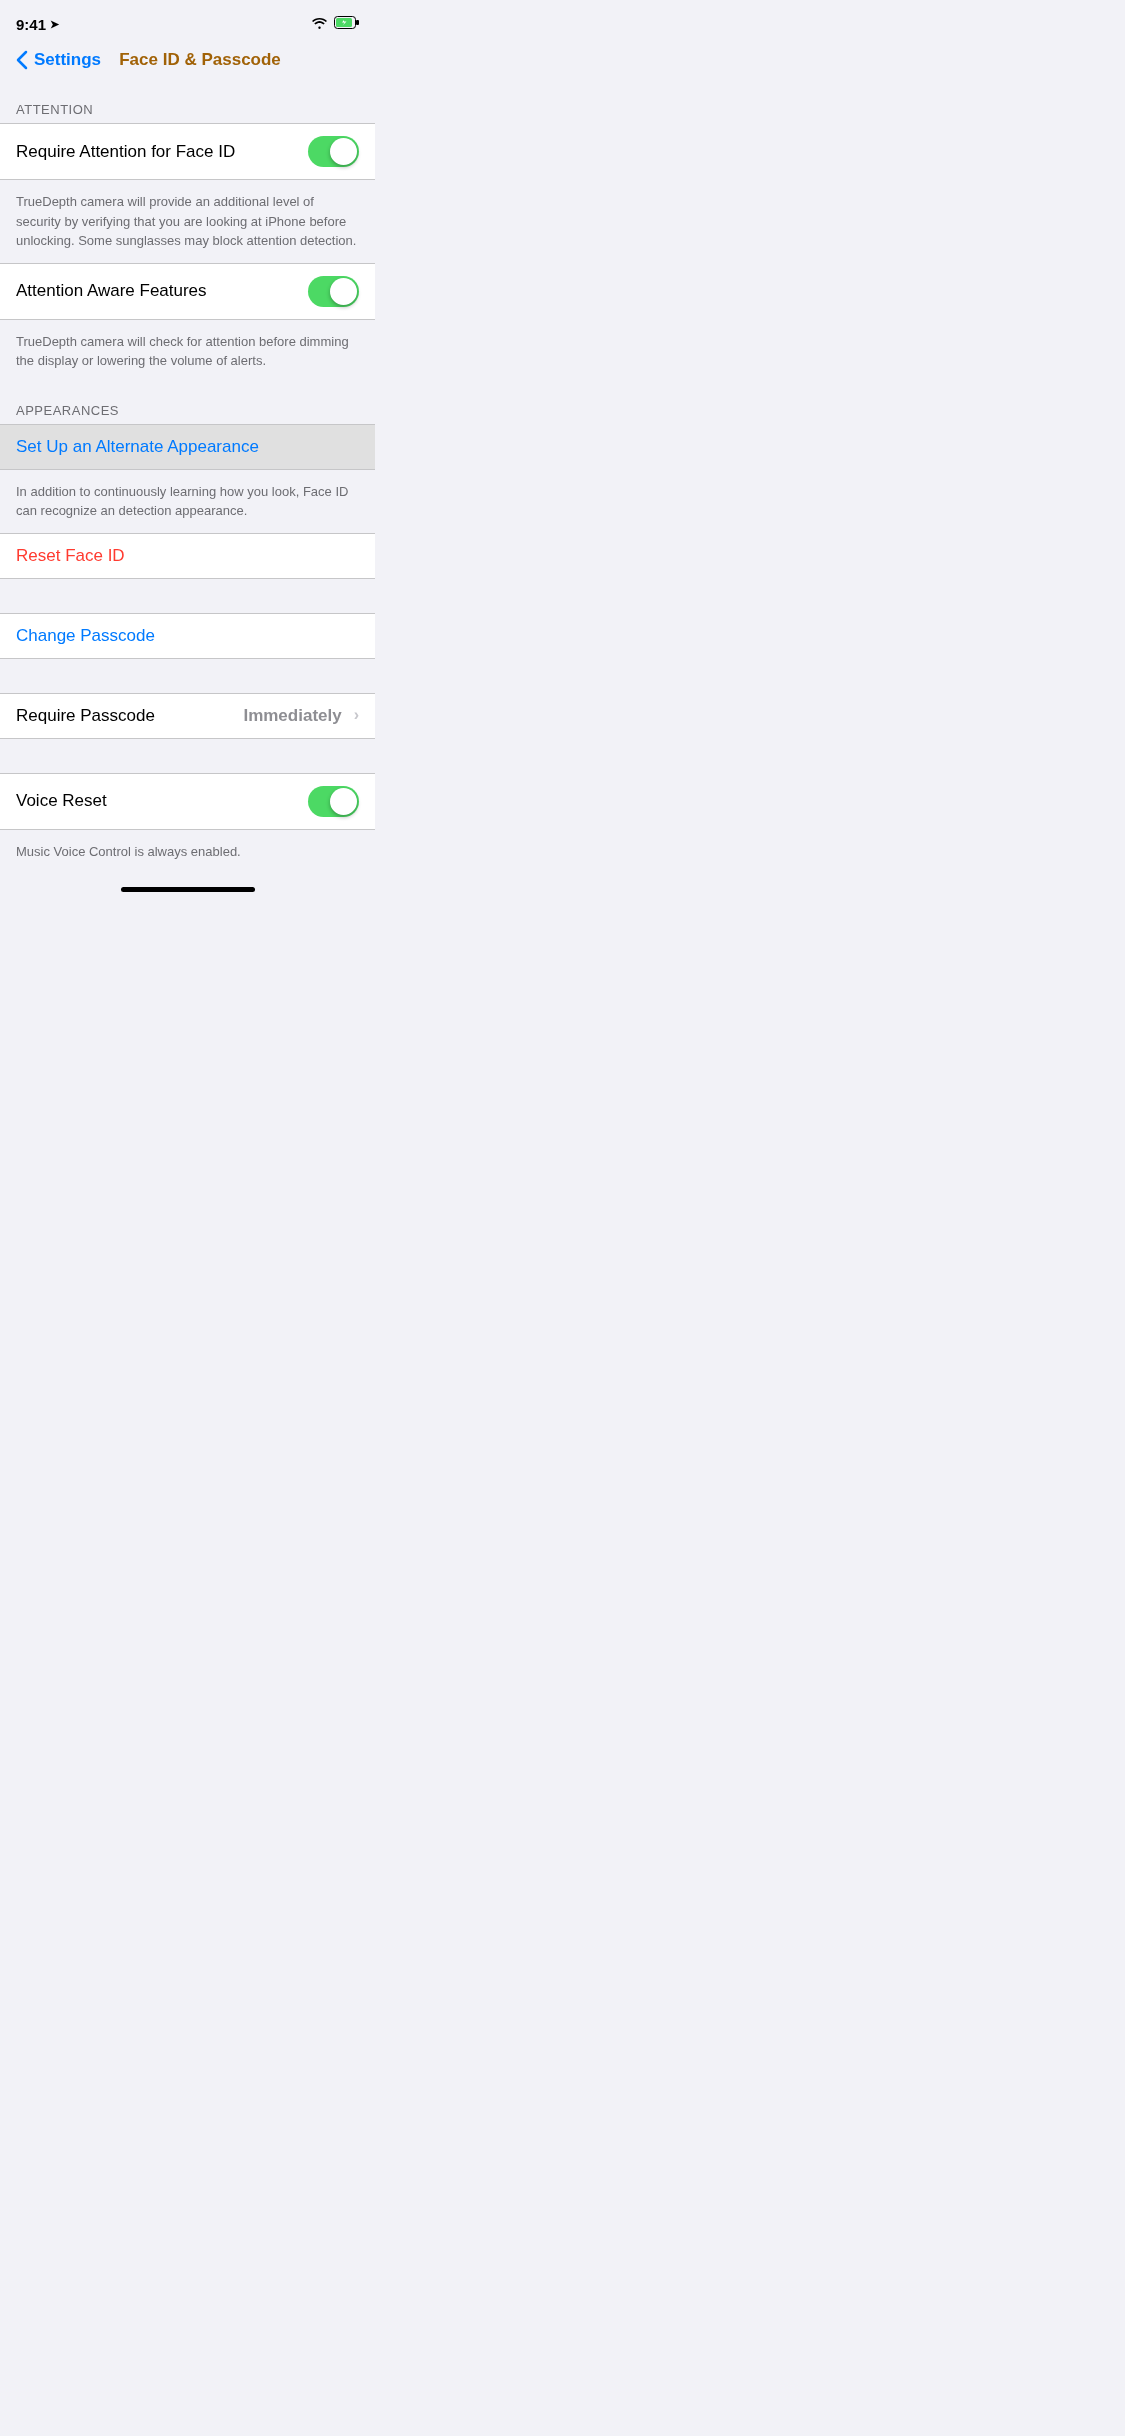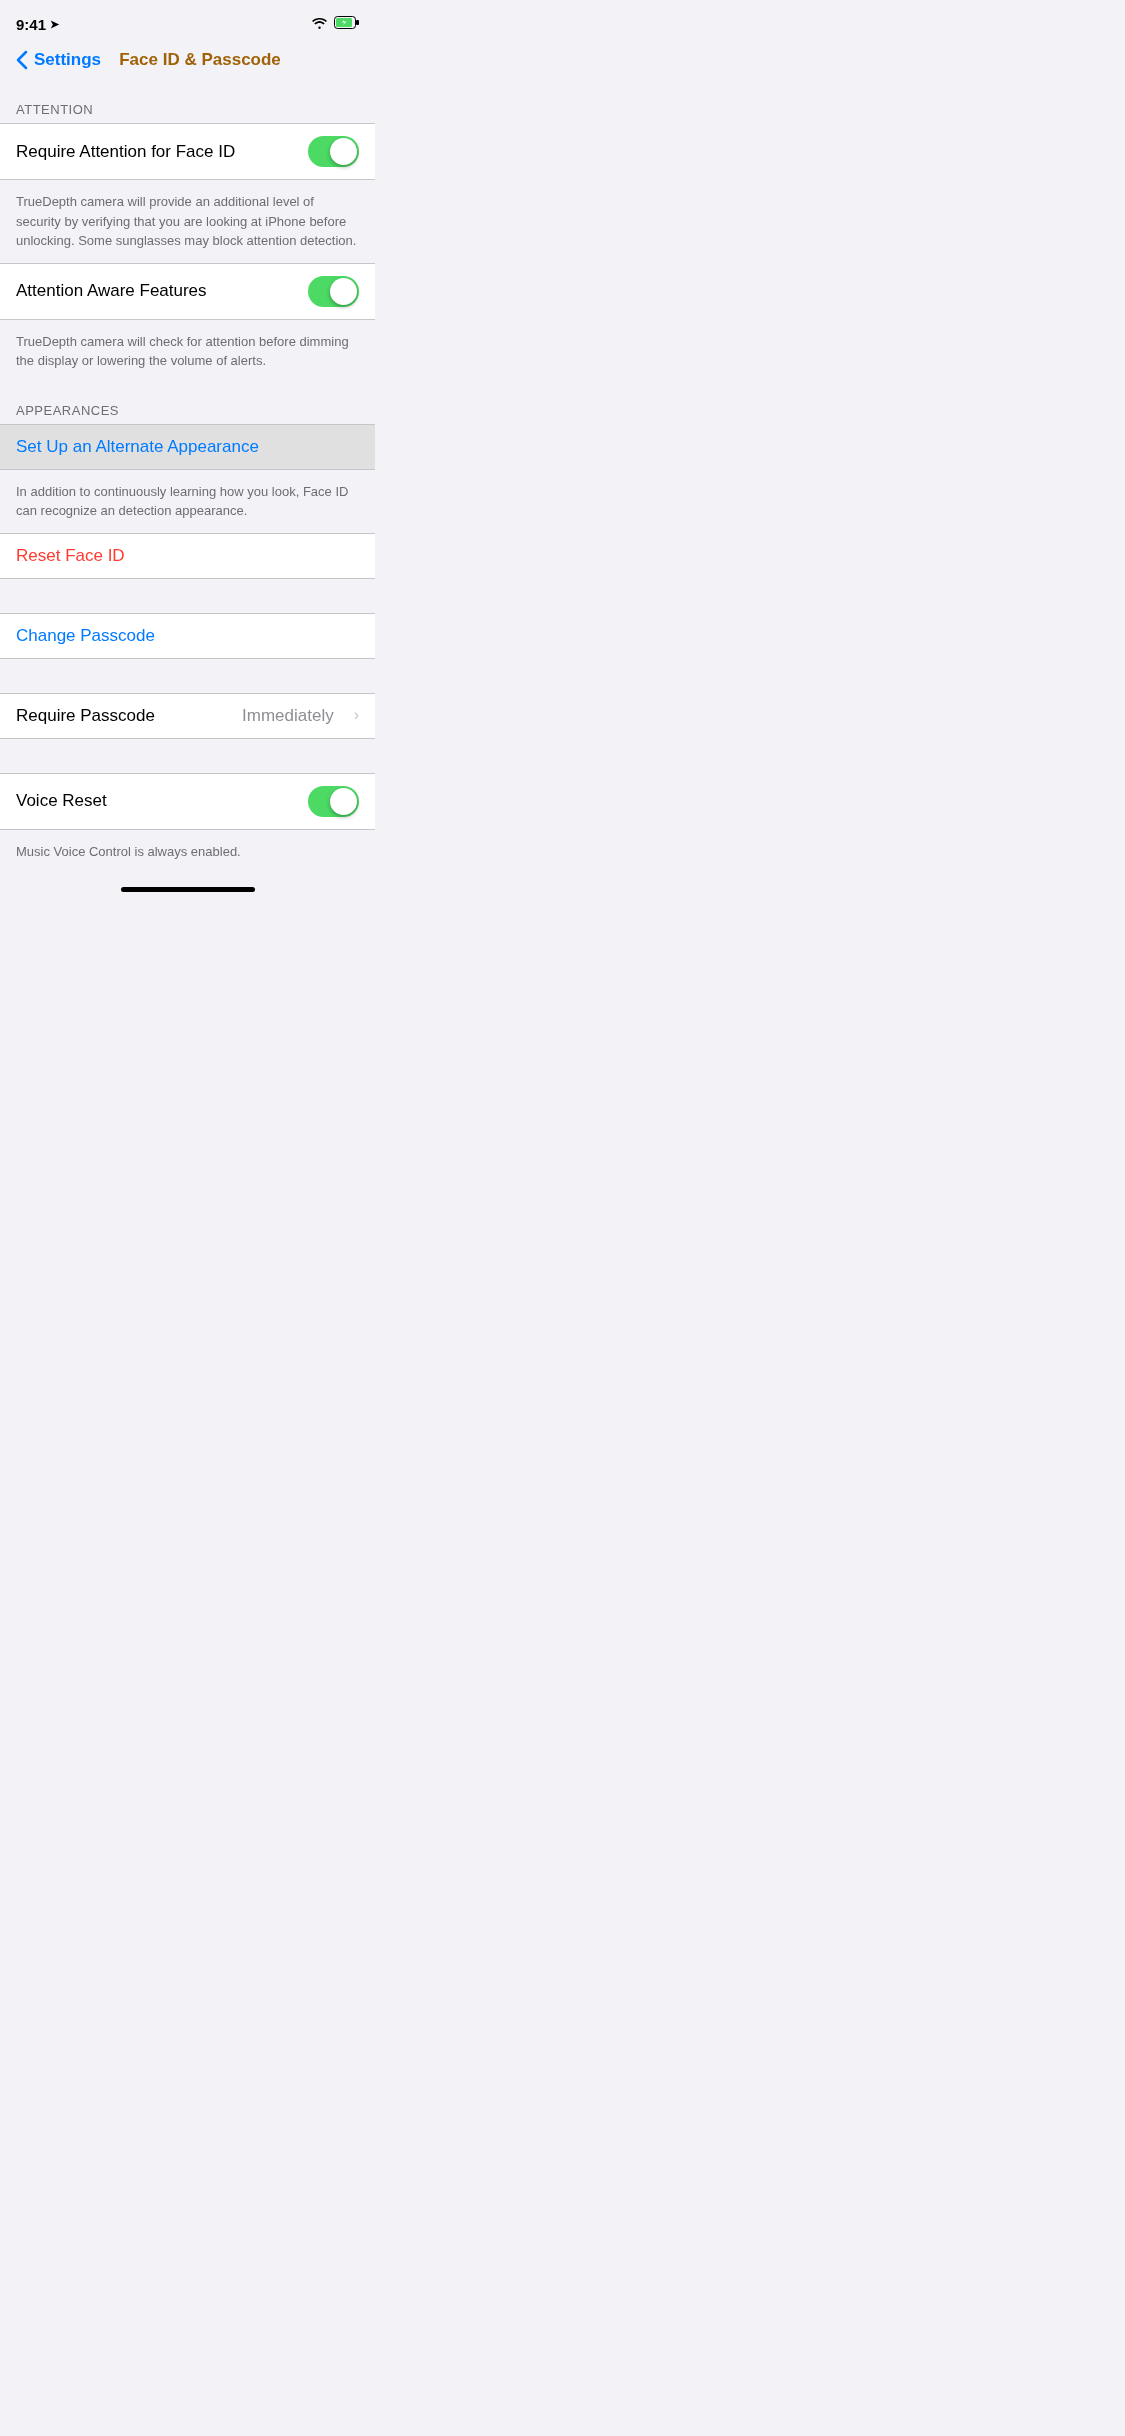--- a/index.html
+++ b/index.html
@@ -111,21 +111,22 @@
 
     .row-label.red {
       color: #ff3b30;
     }
 
     .row-value {
       color: #8e8e93;
       font-size: 17px;
       display: flex;
       align-items: flex-start;
-      gap: 20px;
+      gap: 12px;
+      font-weight: bold;
     }
 
     .chevron {
       color: #c7c7cc;
       font-size: 16px;
     }
 
     
     .toggle {
       width: 51px;

